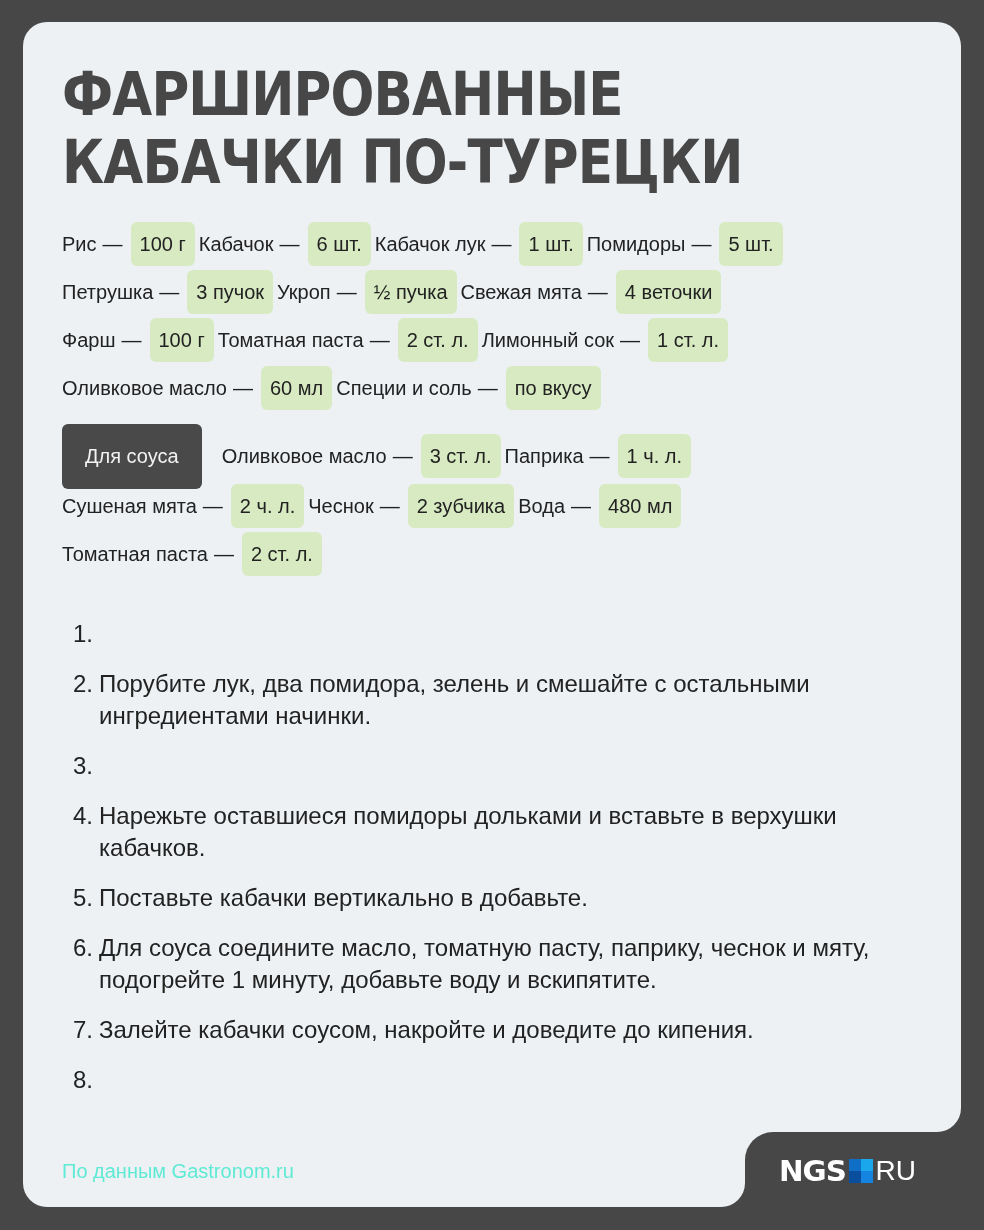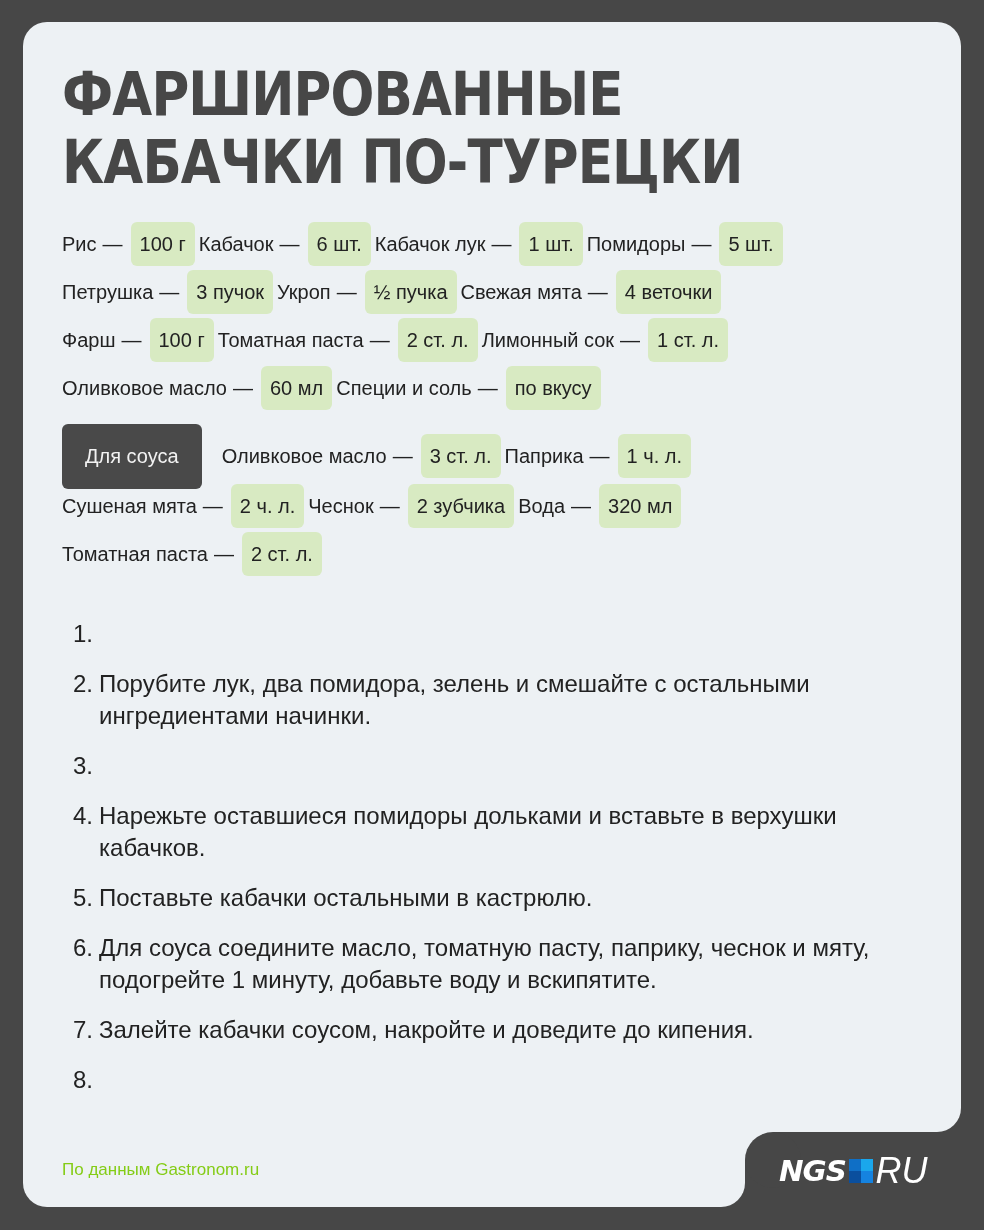--- a/index.html
+++ b/index.html
@@ -98,49 +98,48 @@
     .step {
       display: flex;
       margin-bottom: 18px;
     }
     .step-num { width: 37px; flex: none; text-align: right; padding-right: 0; }
     .step-num span { margin-right: 6px; }
     .step-text { width: 780px; }
     .source {
       position: absolute;
       left: 62px; top: 1160px;
-      font-size: 17px;
-      color: #84cc16;
+      font-size: 20px;
+      color: #5eead4;
     }
     .logo {
       position: absolute;
       left: 779px; top: 1156px;
       display: flex; align-items: center;
       height: 30px;
-      font-style: italic;
     }
     .logo-ngs {
       font-family: "DejaVu Sans", sans-serif;
       font-weight: bold;
       font-size: 28px;
       color: #ffffff;
       letter-spacing: -1px;
       transform: scaleX(1.05);
       transform-origin: left center;
     }
     .logo-squares {
       display: grid;
       grid-template-columns: 12px 12px;
       grid-template-rows: 12px 12px;
       margin: 0 3px 0 6px;
     }
     .logo-squares div { width: 12px; height: 12px; }
     .logo-ru {
       font-family: "Liberation Sans", sans-serif;
-      font-size: 36px;
+      font-size: 28px;
       color: #ffffff;
       letter-spacing: 0px;
     }
   </style>
 </head>
 <body>
 
 <div class="card-top"></div>
 <div class="card-bottom"></div>
 <div class="notch-fillet"></div>
@@ -243,21 +242,21 @@
           <span class="pill">2 ч. л.</span>
         </span>
       <span class="ing-item">
           <span class="ing-name">Чеснок</span>
           <span class="ing-dash">—</span>
           <span class="pill">2 зубчика</span>
         </span>
       <span class="ing-item">
           <span class="ing-name">Вода</span>
           <span class="ing-dash">—</span>
-          <span class="pill">320 мл</span>
+          <span class="pill">480 мл</span>
         </span>
     </div>
     <div class="ing-row">
       <span class="ing-item">
           <span class="ing-name">Томатная паста</span>
           <span class="ing-dash">—</span>
           <span class="pill">2 ст. л.</span>
         </span>
     </div>
   </div>
@@ -272,21 +271,21 @@
       </li>
     <li class="step">
         <span class="step-num"><span>3.</span></span>
       </li>
     <li class="step">
         <span class="step-num"><span>4.</span></span>
         <span class="step-text">Нарежьте оставшиеся помидоры дольками и вставьте в верхушки кабачков.</span>
       </li>
     <li class="step">
         <span class="step-num"><span>5.</span></span>
-        <span class="step-text">Поставьте кабачки остальными в кастрюлю.</span>
+        <span class="step-text">Поставьте кабачки вертикально в добавьте.</span>
       </li>
     <li class="step">
         <span class="step-num"><span>6.</span></span>
         <span class="step-text">Для соуса соедините масло, томатную пасту, паприку, чеснок и мяту, подогрейте 1 минуту, добавьте воду и вскипятите.</span>
       </li>
     <li class="step">
         <span class="step-num"><span>7.</span></span>
         <span class="step-text">Залейте кабачки соусом, накройте и доведите до кипения.</span>
       </li>
     <li class="step">

